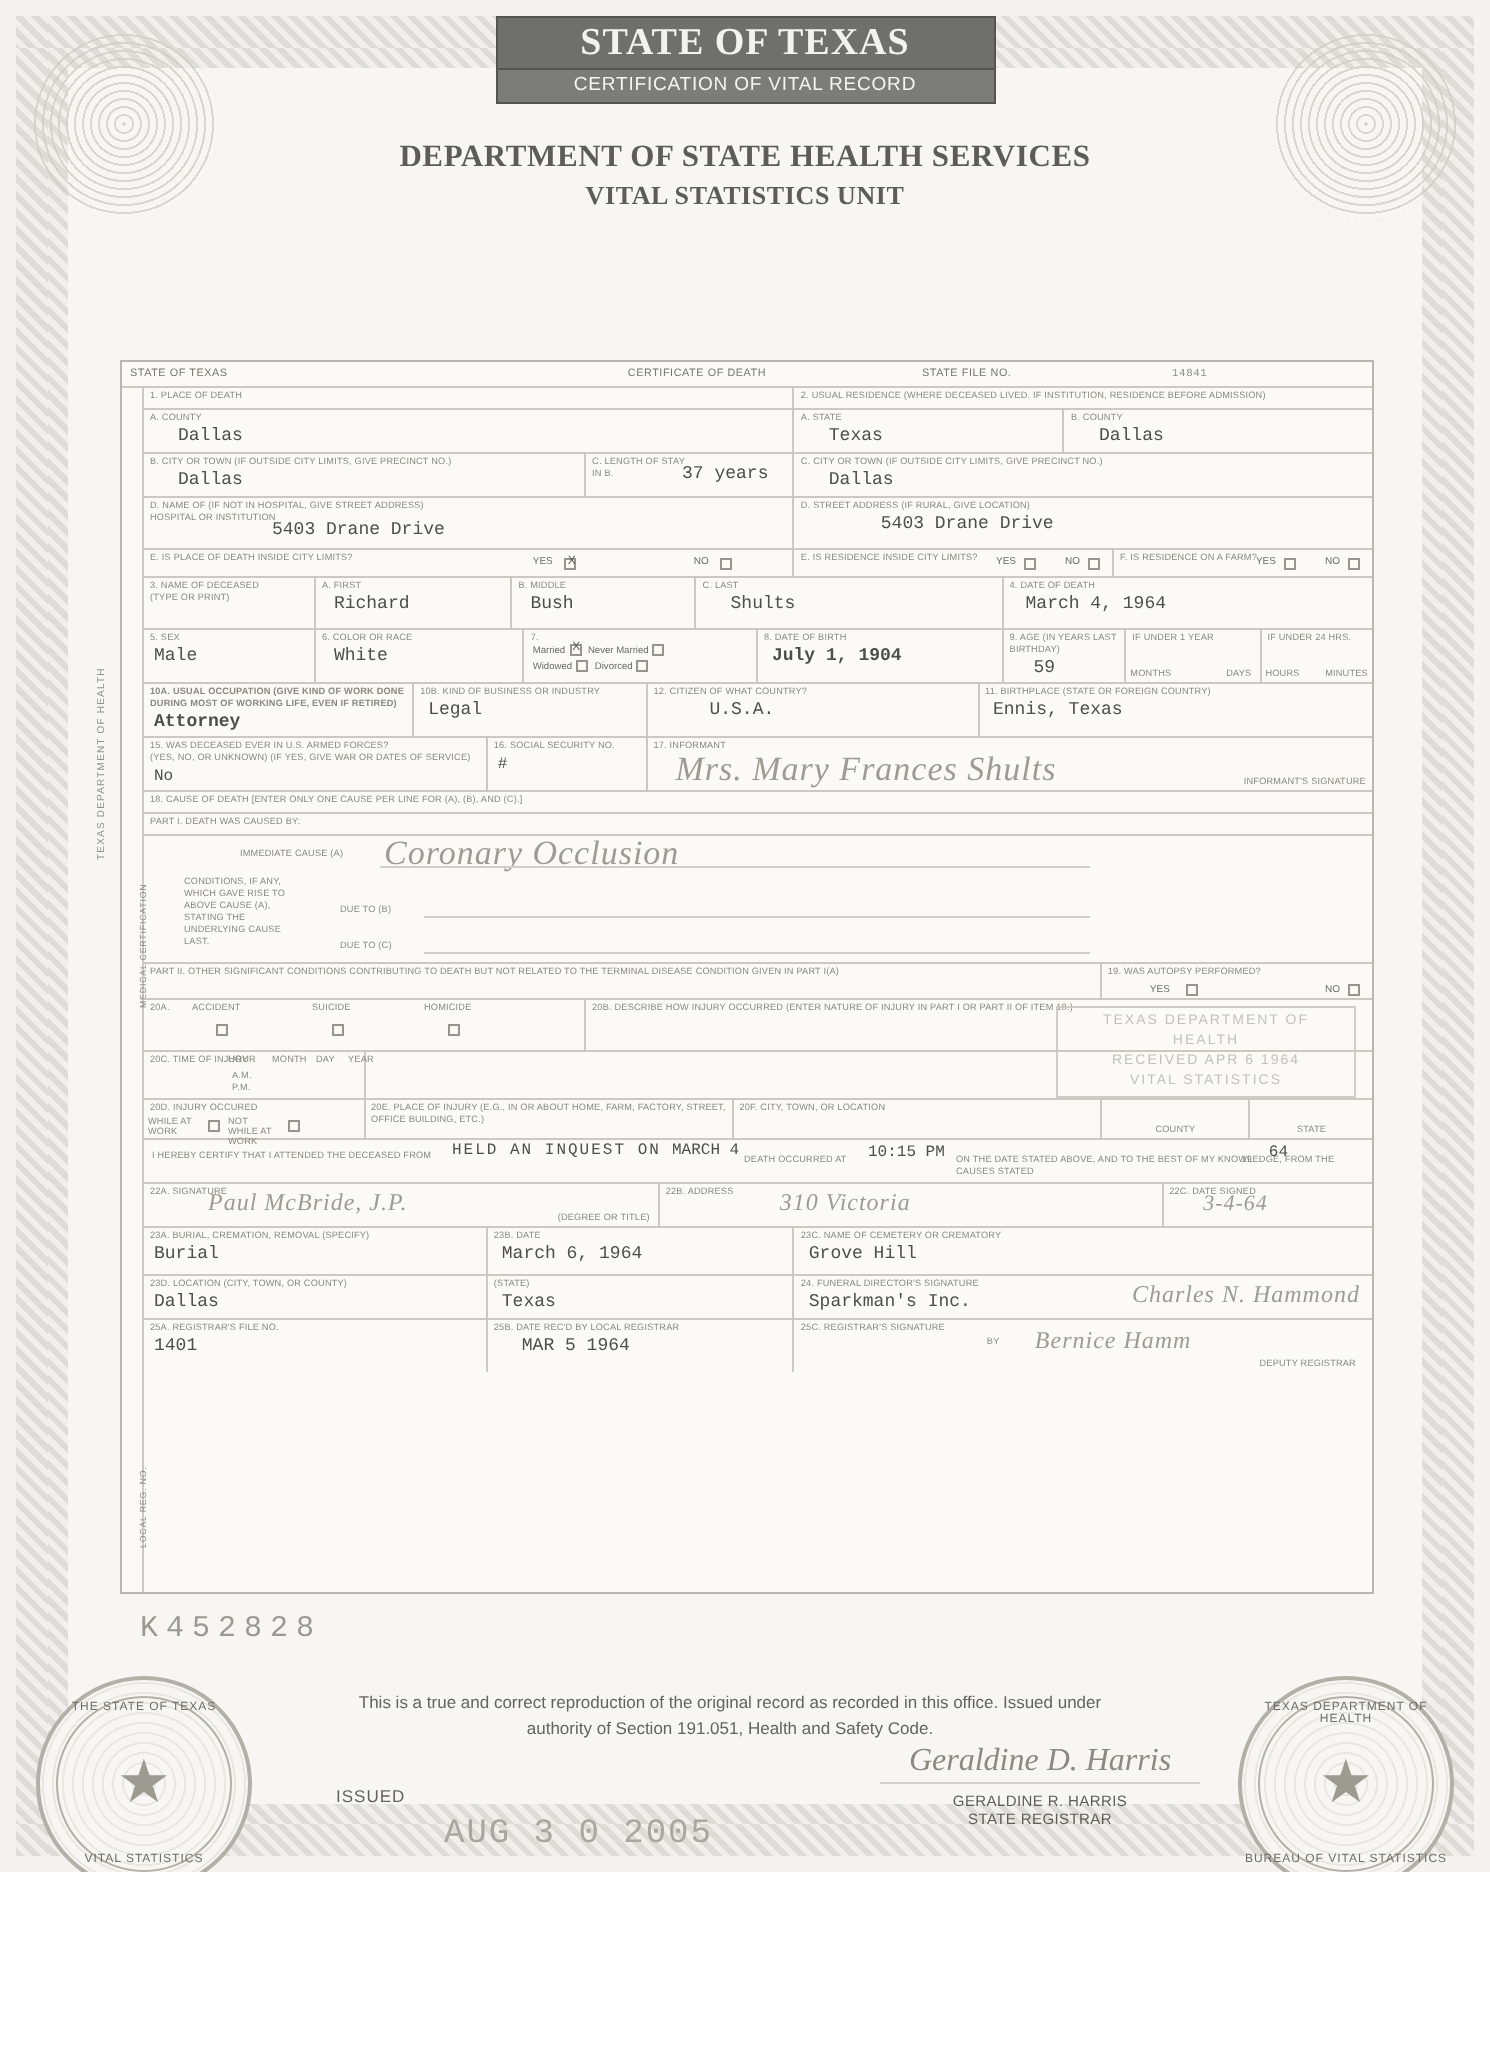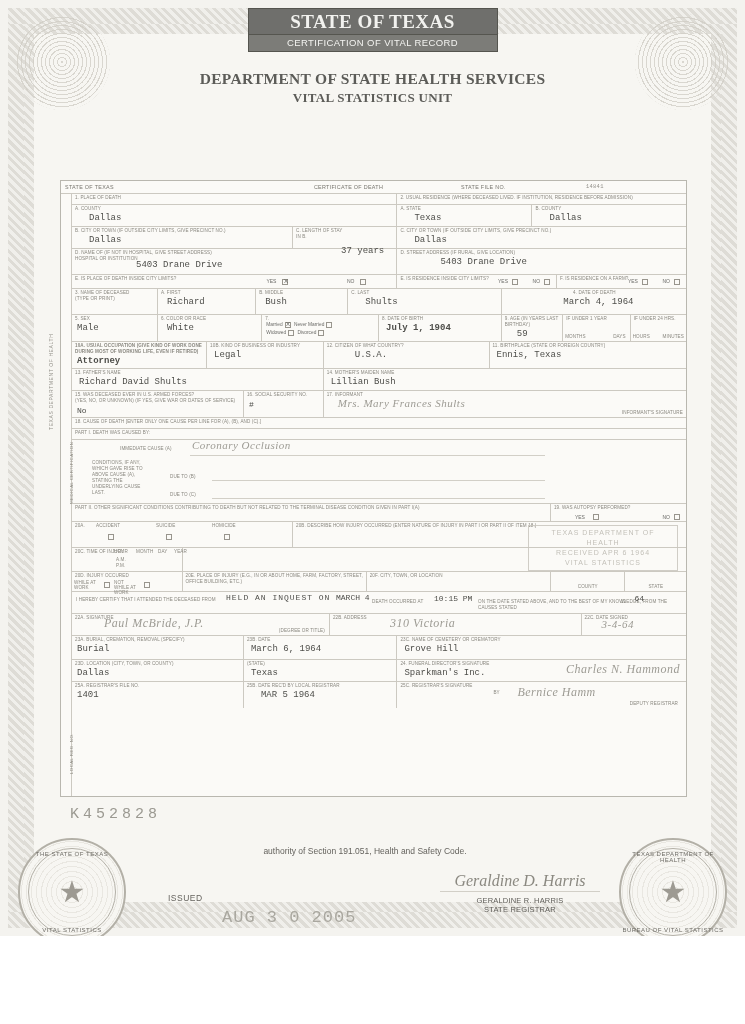--- a/index.html
+++ b/index.html
@@ -36,21 +36,21 @@
   .form{position:absolute;left:60px;top:180px;width:625px;height:615px;
       border:1px solid #b9b7af;background:#fbfaf7;font-size:6px;}
   .form *{box-sizing:border-box;}
   .row{display:flex;width:100%;}
   .cell{border-right:1px solid #ccc9c1;border-bottom:1px solid #ccc9c1;position:relative;
       padding:1px 2px 0 3px;min-height:22px;}
   .cell:last-child{border-right:none;}
   .lbl{font-size:4.6px;color:#8a8880;letter-spacing:.1px;line-height:6px;display:block;text-transform:uppercase;}
   .val{font-family:"Liberation Mono",monospace;font-size:9px;color:#4e4e4a;padding-left:14px;line-height:13px;}
   .val.sm{font-size:8px;}
-  .hand{font-family:"Liberation Serif",serif;font-style:italic;font-size:11px;color:#8d8b83;
+  .hand{font-family:"Liberation Serif",serif;font-style:italic;font-size:17px;color:#8d8b83;
       letter-spacing:.5px;opacity:.85;}
 
   .topbar{display:flex;border-bottom:1px solid #ccc9c1;height:13px;align-items:center;}
   .topbar span{font-size:5.4px;letter-spacing:.3px;color:#76746d;}
   .t1{width:28%;padding-left:4px;}
   .t2{width:36%;text-align:center;font-size:6.5px;letter-spacing:.4px;}
   .t3{width:20%;font-size:5.2px;}
   .t4{width:16%;}
 
   .filenum{font-family:"Liberation Mono",monospace;font-size:14px;color:#7a7872;letter-spacing:2px;opacity:.8;}
@@ -166,21 +166,21 @@
       </div>
 
       <div class="row">
         <div class="cell" style="width:36%;">
           <span class="lbl">b. CITY OR TOWN (If outside city limits, give precinct no.)</span>
           <span class="val">Dallas</span>
         </div>
         <div class="cell" style="width:17%;">
           <span class="lbl">c. LENGTH OF STAY</span>
           <span class="lbl">in b.</span>
-          <span class="val" style="position:absolute;left:34px;top:18px;">37 years</span>
+          <span class="val" style="position:absolute;left:34px;top:4px;">37 years</span>
         </div>
         <div class="cell" style="width:47%;">
           <span class="lbl">c. CITY OR TOWN (If outside city limits, give precinct no.)</span>
           <span class="val">Dallas</span>
         </div>
       </div>
 
       <div class="row">
         <div class="cell" style="width:53%;min-height:26px;">
           <span class="lbl">d. NAME OF (If not in hospital, give street address)</span>
@@ -227,21 +227,21 @@
           <span class="val" style="padding-left:6px;font-family:Liberation Mono, monospace;">Richard</span>
         </div>
         <div class="cell" style="width:15%;min-height:26px;">
           <span class="lbl">b. Middle</span>
           <span class="val" style="padding-left:6px;">Bush</span>
         </div>
         <div class="cell" style="width:25%;min-height:26px;">
           <span class="lbl">c. Last</span>
           <span class="val" style="padding-left:14px;">Shults</span>
         </div>
-        <div class="cell" style="width:30%;min-height:26px;text-align:center;">
+        <div class="cell" style="width:30%;min-height:26px;">
           <span class="lbl">4. DATE OF DEATH</span>
           <span class="val" style="padding-left:8px;">March 4, 1964</span>
         </div>
       </div>
 
       <div class="row">
         <div class="cell" style="width:14%;min-height:26px;">
           <span class="lbl">5. SEX</span>
           <span class="val" style="padding-left:2px;">Male</span>
         </div>
@@ -292,30 +292,20 @@
         <div class="cell" style="width:27%;min-height:24px;">
           <span class="lbl">12. CITIZEN OF WHAT COUNTRY?</span>
           <span class="val" style="padding-left:28px;">U.S.A.</span>
         </div>
         <div class="cell" style="width:32%;min-height:24px;">
           <span class="lbl">11. BIRTHPLACE (State or foreign country)</span>
           <span class="val" style="padding-left:4px;">Ennis, Texas</span>
         </div>
       </div>
 
-      <div class="row">
-        <div class="cell" style="width:41%;min-height:22px;">
-          <span class="lbl">13. FATHER'S NAME</span>
-          <span class="val" style="padding-left:4px;">Richard David Shults</span>
-        </div>
-        <div class="cell" style="width:59%;min-height:22px;">
-          <span class="lbl">14. MOTHER'S MAIDEN NAME</span>
-          <span class="val" style="padding-left:4px;">Lillian Bush</span>
-        </div>
-      </div>
 
       <div class="row">
         <div class="cell" style="width:28%;min-height:26px;">
           <span class="lbl">15. WAS DECEASED EVER IN U.S. ARMED FORCES?</span>
           <span class="lbl">(Yes, no, or unknown)        (If yes, give war or dates of service)</span>
           <span class="val sm" style="padding-left:2px;">No</span>
         </div>
         <div class="cell" style="width:13%;min-height:26px;">
           <span class="lbl">16. SOCIAL SECURITY NO.</span>
           <span class="val sm" style="padding-left:2px;">#</span>
@@ -501,20 +491,21 @@
           <span class="lbl" style="position:absolute;right:8px;bottom:1px;">DEPUTY REGISTRAR</span>
         </div>
       </div>
 
     </div>
   </div>
 
   <div class="barcode">K452828</div>
 
   <div class="foot">
+    <div>This is a true and correct reproduction of the original record as recorded in this office. Issued under</div>
     <div>authority of Section 191.051, Health and Safety Code.</div>
   </div>
   <div class="issued">ISSUED</div>
   <div class="issuedate">AUG 3 0 2005</div>
 
   <div class="regsig">
     <div class="sig">Geraldine D. Harris</div>
     <div class="sigline" style="margin:0 10px;"></div>
     <div class="nm">GERALDINE R. HARRIS</div>
     <div class="ti">STATE REGISTRAR</div>

